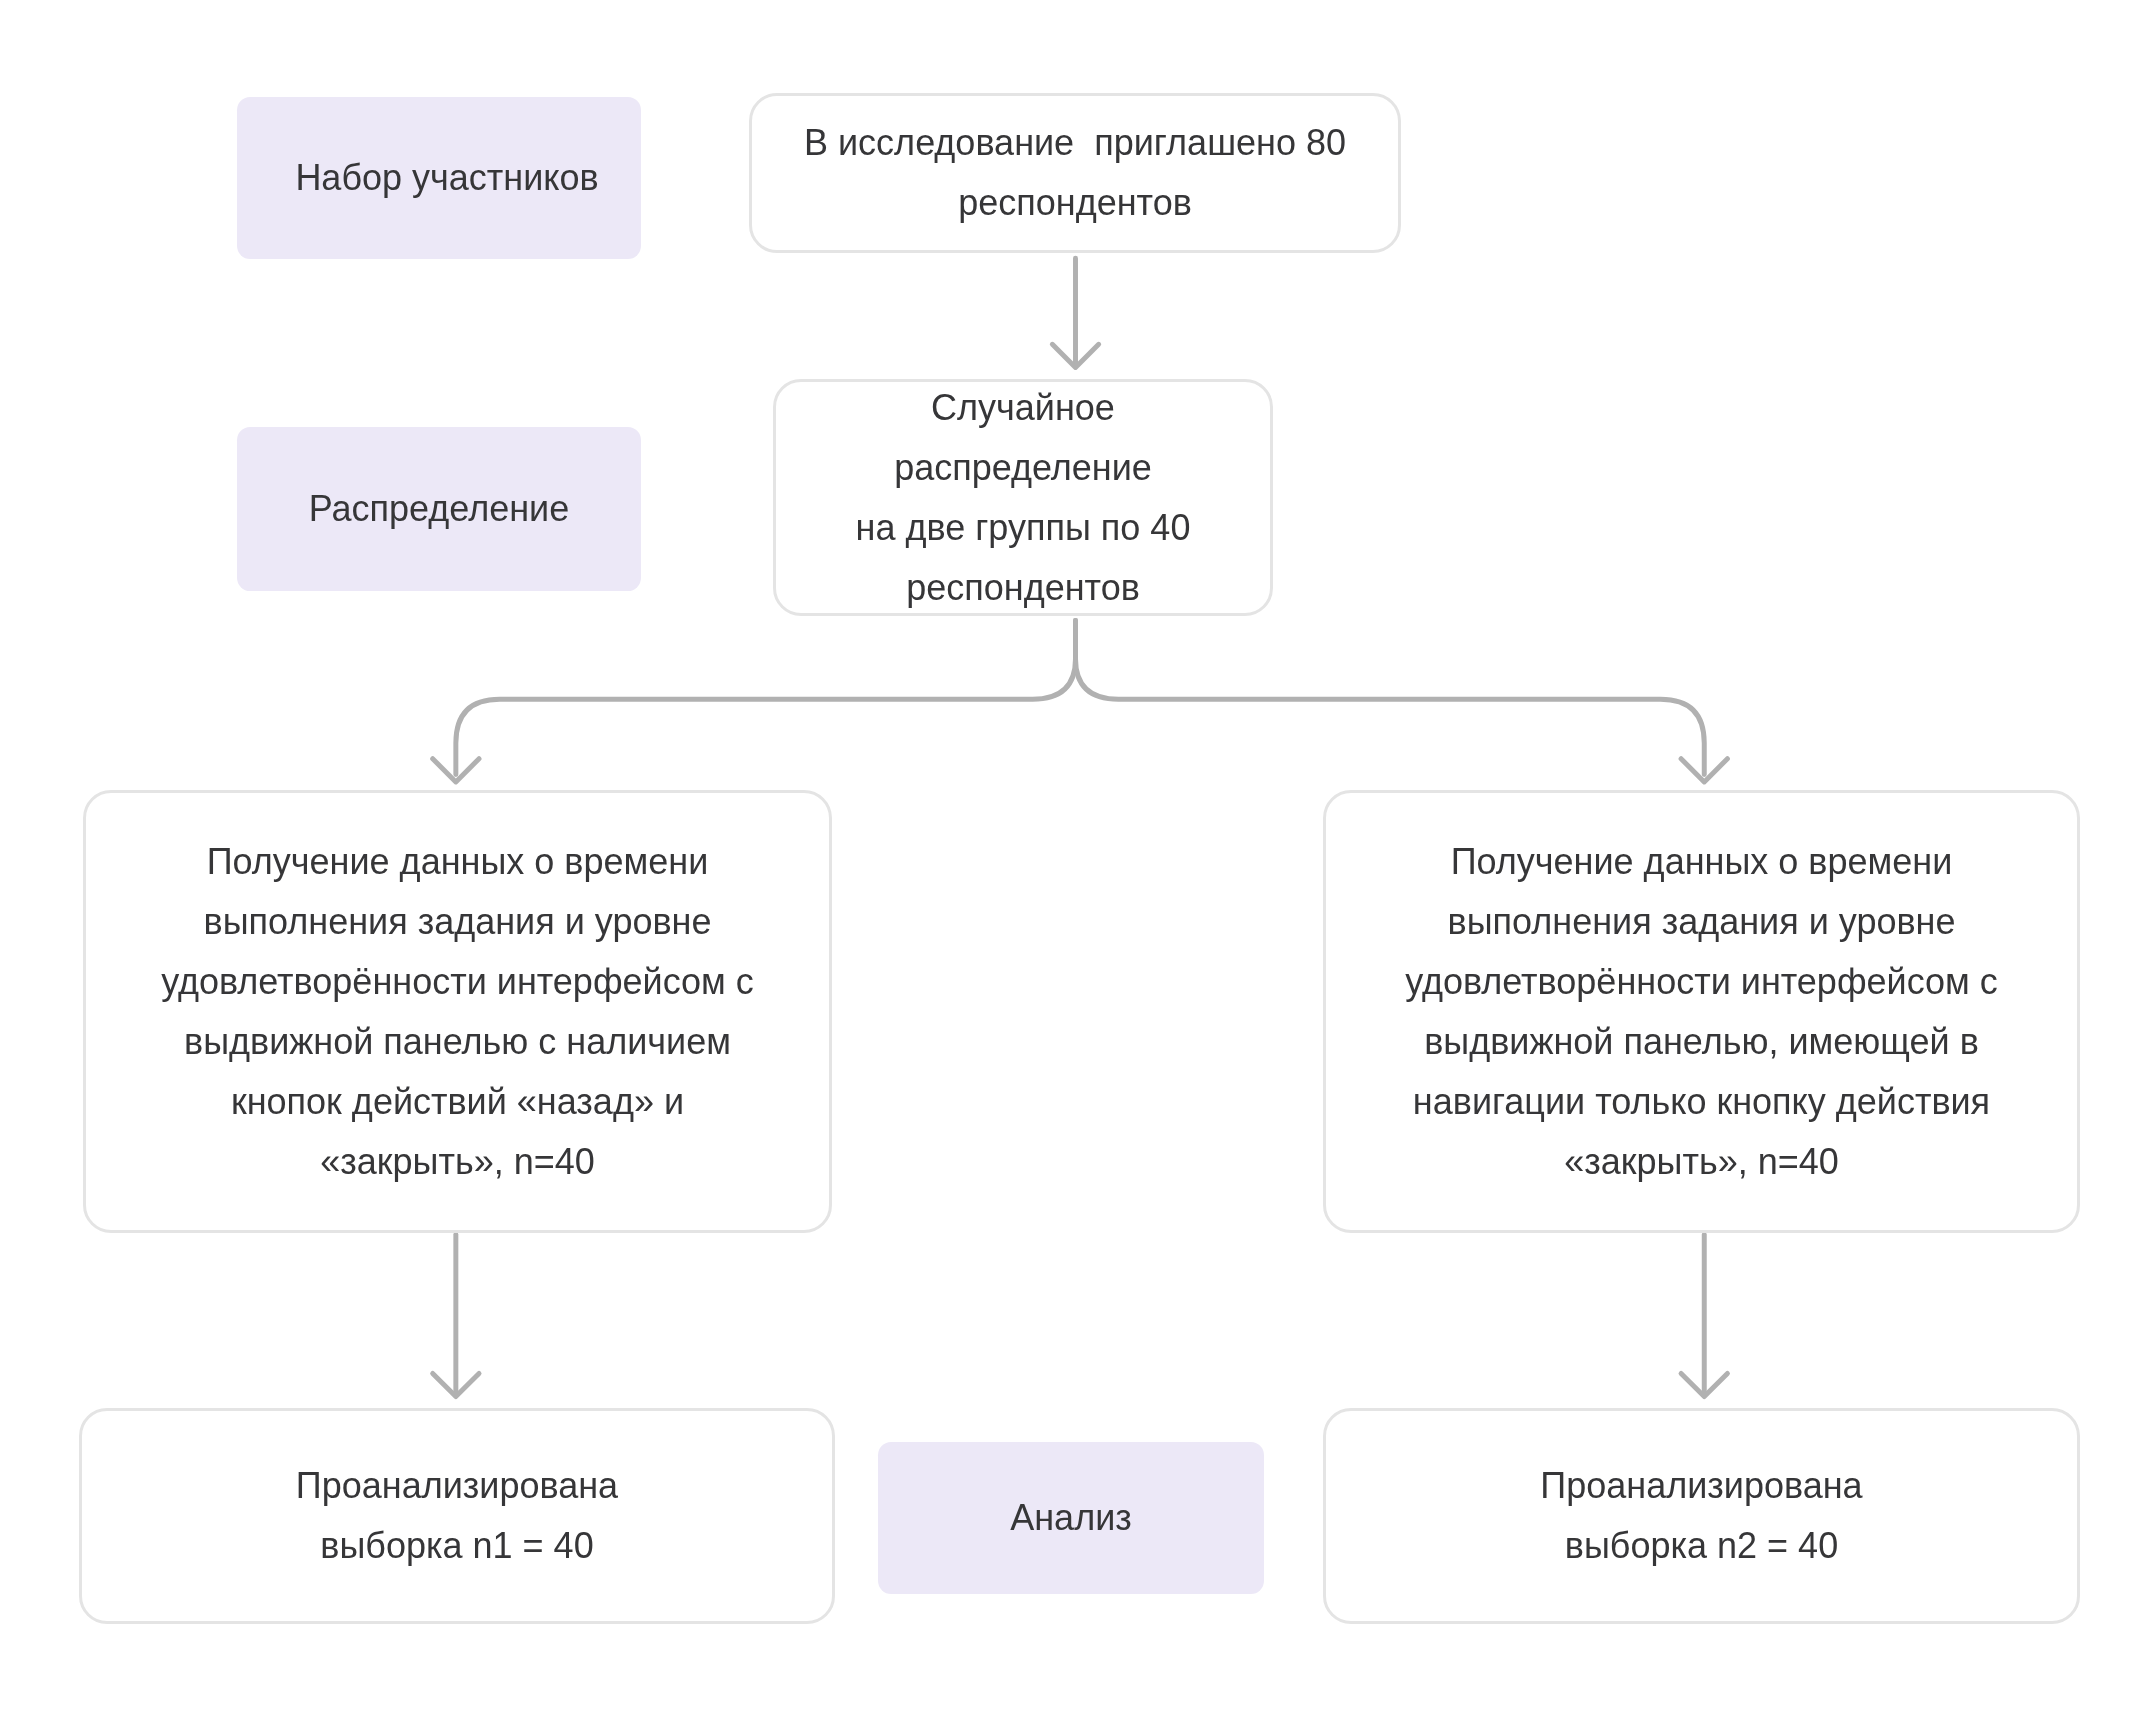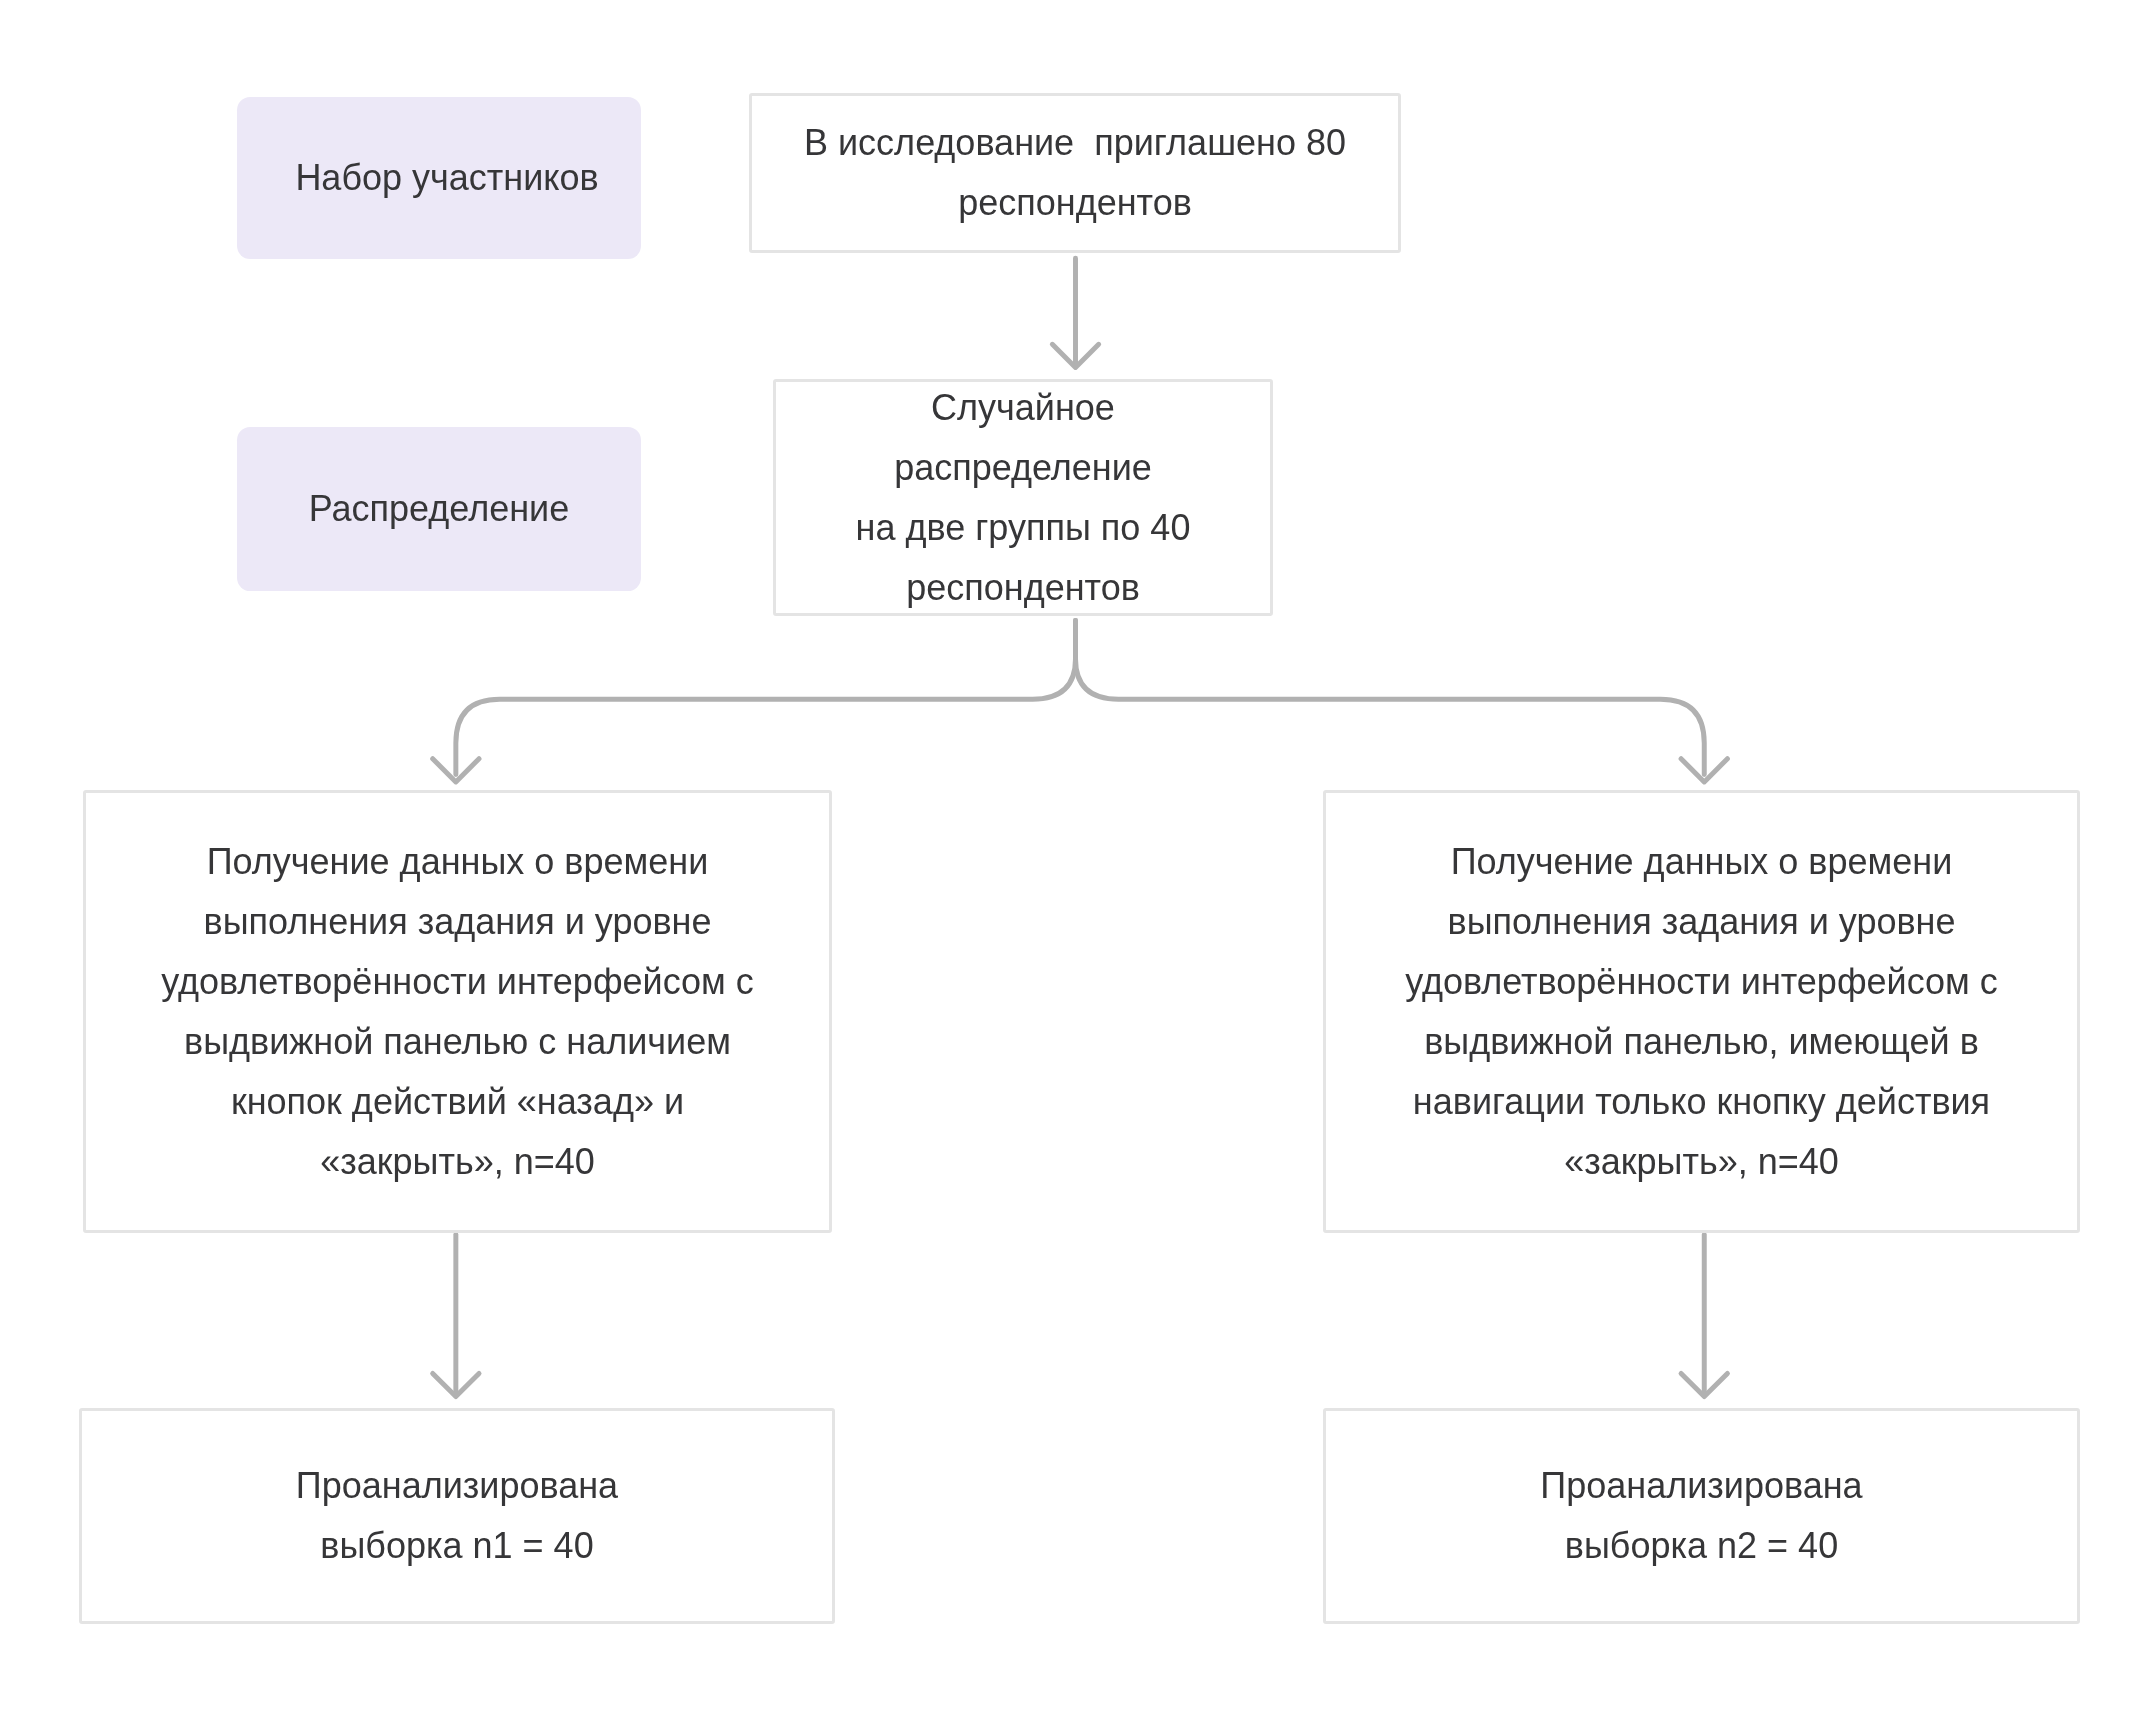--- a/index.html
+++ b/index.html
@@ -42,21 +42,21 @@
   }
 
   .label {
     background: var(--label-fill, #ece8f7);
     border-radius: 13.2px;
   }
 
   .node {
     background: var(--box-fill, #ffffff);
     border: 3.3px solid var(--box-border, #e4e4e4);
-    border-radius: 3px;
+    border-radius: 28px;
     padding: 8.3px 25px;
   }
 
   #label-recruitment     { left: 237px;  top: 97px;  width: 404px; height: 162px; padding-left: 16px; }
   #node-invited          { left: 749px;  top: 93px;  width: 652px; height: 160px; }
   #label-allocation      { left: 237px;  top: 427px;  width: 404px; height: 164px; }
   #node-randomized       { left: 773px;  top: 379px;  width: 500px; height: 237px; }
   #node-group1           { left: 83px;  top: 790px;  width: 749px; height: 443px; }
   #label-data-collection { left: 877px; top: 931px; width: 385px; height: 149px; }
   #node-group2           { left: 1323px; top: 790px;  width: 757px; height: 443px; }
@@ -116,18 +116,19 @@
   <div class="node" id="node-group2">Получение данных о времени
 выполнения задания и уровне
 удовлетворённости интерфейсом с
 выдвижной панелью, имеющей в
 навигации только кнопку действия
 «закрыть», n=40</div>
 
   <div class="node" id="node-sample1">Проанализирована
 выборка n1 = 40</div>
 
+  <div class="label" id="label-analysis">Анализ</div>
 
   <div class="node" id="node-sample2">Проанализирована
 выборка n2 = 40</div>
 
 </div>
 
 
 </body></html>

